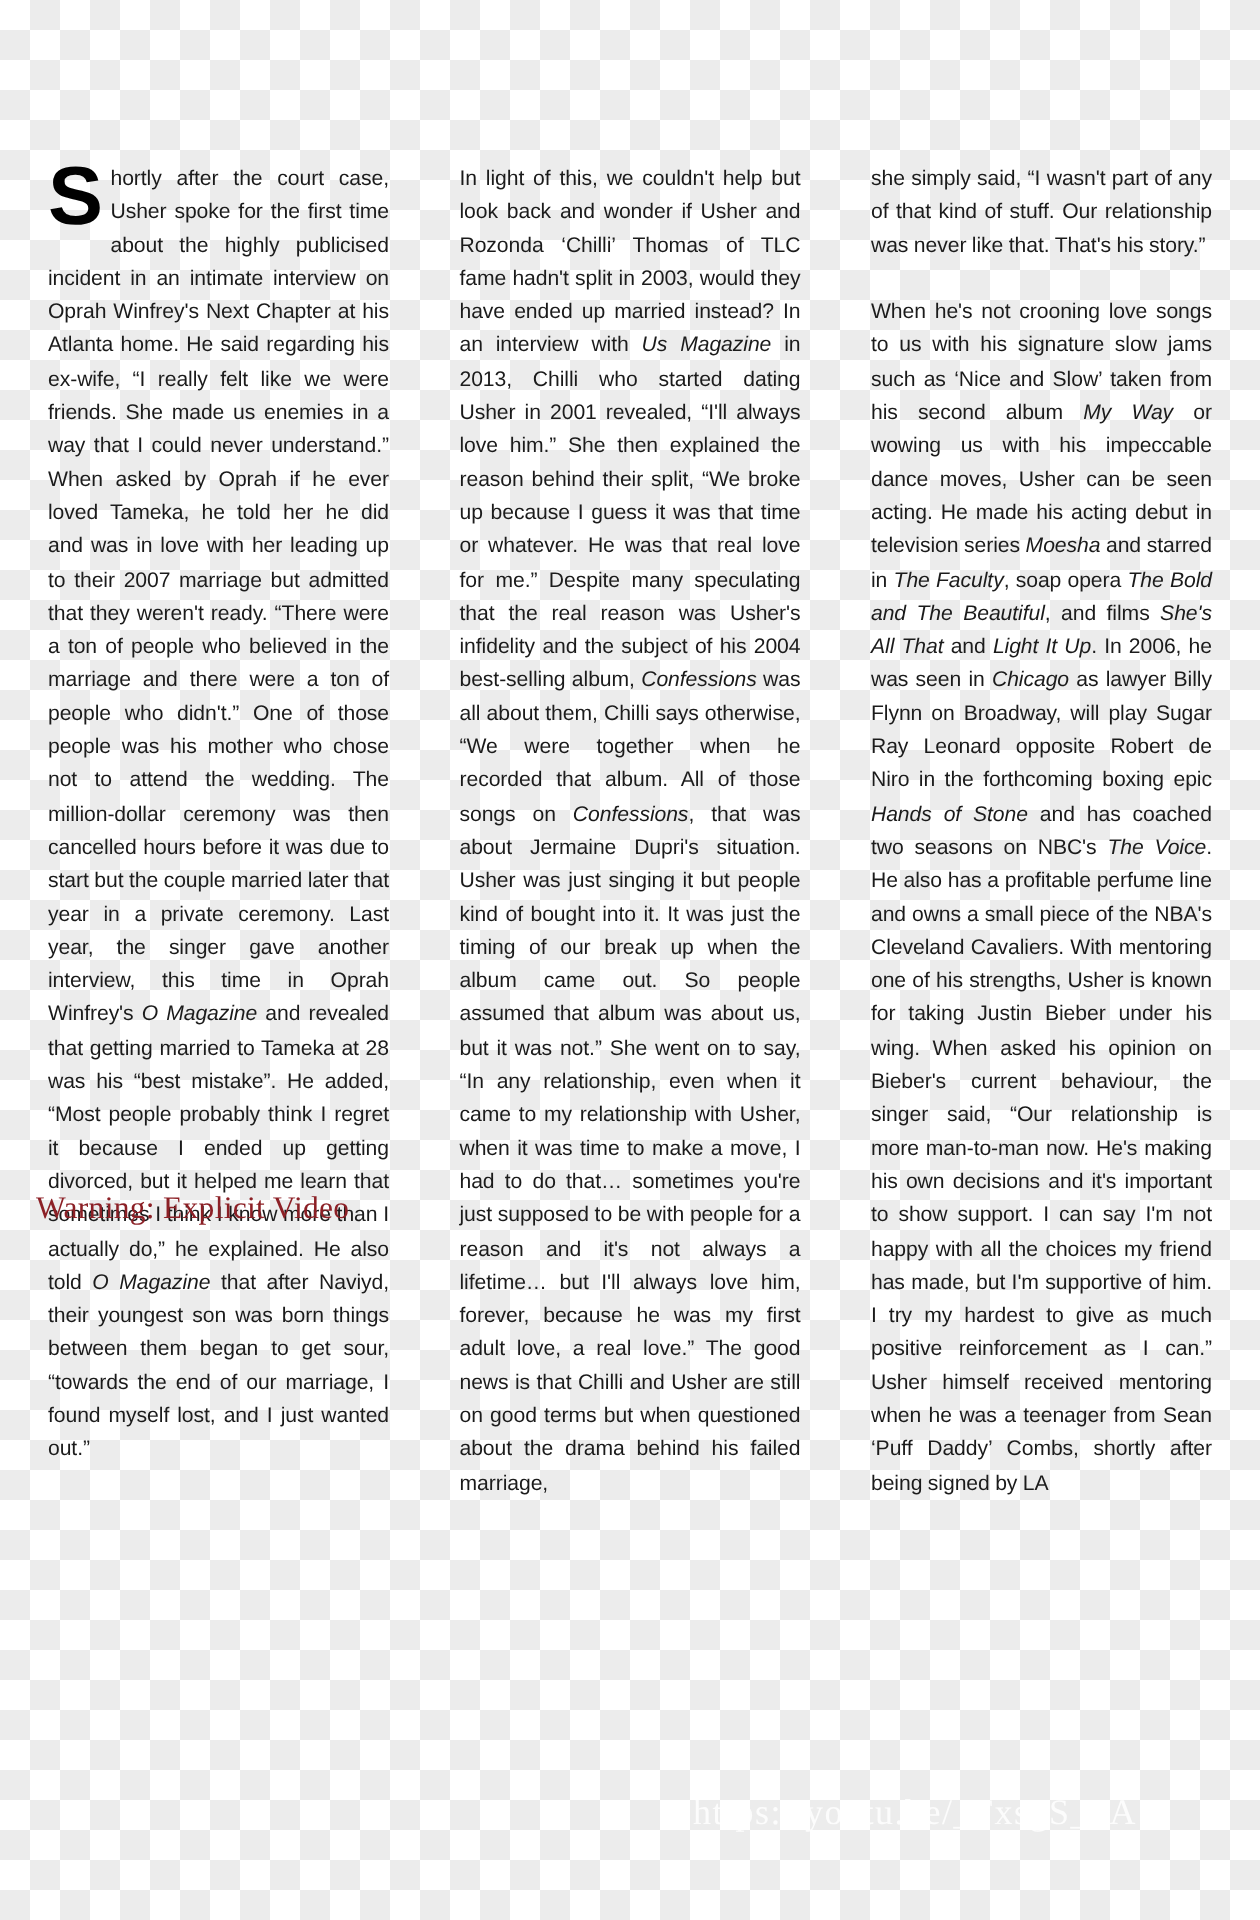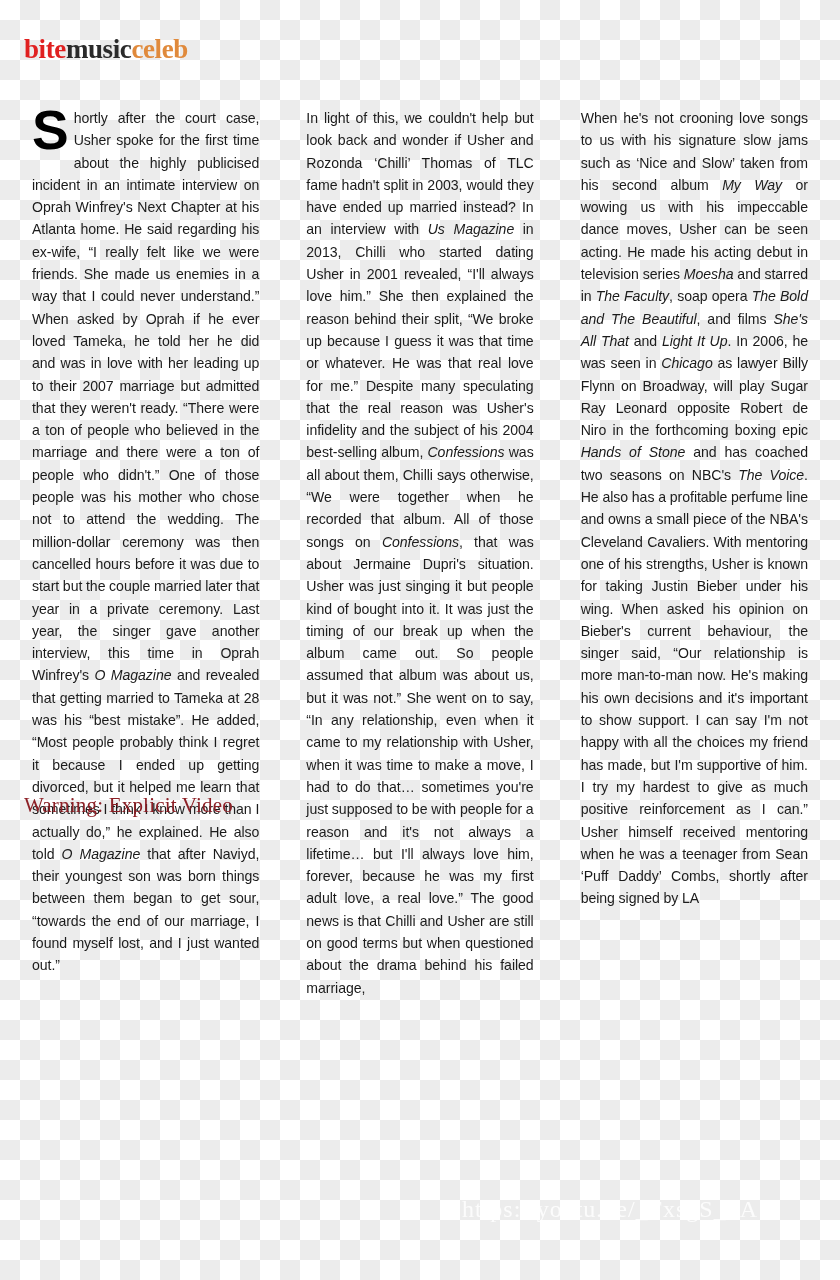--- a/index.html
+++ b/index.html
@@ -102,35 +102,33 @@
     opacity: 0.85;
     letter-spacing: 1px;
     white-space: nowrap;
   }
 </style>
 </head>
 <body>
 
 <div class="page">
 
-  <div class="masthead">
-    <span class="mh-bite">bite</span><span class="mh-music">music</span><span class="mh-celeb">celeb</span>
-  </div>
 
   <div class="columns">
 
     <div class="col">
       <p class="dropcap"><span>Shortly after the court case, Usher spoke for the first time about the highly publicised incident in an intimate interview on Oprah Winfrey's Next Chapter at his Atlanta home. He said regarding his ex-wife, “I really felt like we were friends. She made us enemies in a way that I could never understand.” When asked by Oprah if he ever loved Tameka, he told her he did and was in love with her leading up to their 2007 marriage but admitted that they weren't ready. “There were a ton of people who believed in the marriage and there were a ton of people who didn't.” One of those people was his mother who chose not to attend the wedding. The million-dollar ceremony was then cancelled hours before it was due to start but the couple married later that year in a private ceremony. Last year, the singer gave another interview, this time in Oprah Winfrey's </span><i>O Magazine</i><span> and revealed that getting married to Tameka at 28 was his “best mistake”. He added, “Most people probably think I regret it because I ended up getting divorced, but it helped me learn that sometimes I think I know more than I actually do,” he explained. He also told </span><i>O Magazine</i><span> that after Naviyd, their youngest son was born things between them began to get sour, “towards the end of our marriage, I found myself lost, and I just wanted out.”</span></p>
     </div>
 
     <div class="col">
       <p><span>In light of this, we couldn't help but look back and wonder if Usher and Rozonda ‘Chilli’ Thomas of TLC fame hadn't split in 2003, would they have ended up married instead?  In an interview with </span><i>Us Magazine</i><span> in 2013, Chilli who started dating Usher in 2001 revealed, “I'll always love him.” She then explained the reason behind their split, “We broke up because I guess it was that time or whatever. He was that real love for me.” Despite many speculating that the real reason was Usher's infidelity and the subject of his 2004 best-selling album, </span><i>Confessions</i><span> was all about them, Chilli says otherwise, “We were together when he recorded that album. All of those songs on </span><i>Confessions</i><span>, that was about Jermaine Dupri's situation. Usher was just singing it but people kind of bought into it. It was just the timing of our break up when the album came out. So people assumed that album was about us, but it was not.” She went on to say, “In any relationship, even when it came to my relationship with Usher, when it was time to make a move, I had to do that… sometimes you're just supposed to be with people for a reason and it's not always a lifetime… but I'll always love him, forever, because he was my first adult love, a real love.” The good news is that Chilli and Usher are still on good terms but when questioned about the drama behind his failed marriage,</span></p>
     </div>
 
     <div class="col">
+      <p>she simply said, “I wasn't part of any of that kind of stuff. Our relationship was never like that. That's his story.”</p>
       <p><span>When he's not crooning love songs to us with his signature slow jams such as ‘Nice and Slow’ taken from his second album </span><i>My Way</i><span> or wowing us with his impeccable dance moves, Usher can be seen acting. He made his acting debut in television series </span><i>Moesha</i><span> and starred in </span><i>The Faculty</i><span>, soap opera </span><i>The Bold and The Beautiful</i><span>, and films </span><i>She's All That</i><span> and </span><i>Light It Up</i><span>. In 2006, he was seen in </span><i>Chicago</i><span> as lawyer Billy Flynn on Broadway, will play Sugar Ray Leonard opposite Robert de Niro in the forthcoming boxing epic </span><i>Hands of Stone</i><span> and has coached two seasons on NBC's </span><i>The Voice</i><span>. He also has a profitable perfume line and owns a small piece of the NBA's Cleveland Cavaliers. With mentoring one of his strengths, Usher is known for taking Justin Bieber under his wing. When asked his opinion on Bieber's current behaviour, the singer said, “Our relationship is more man-to-man now. He's making his own decisions and it's important to show support. I can say I'm not happy with all the choices my friend has made, but I'm supportive of him. I try my hardest to give as much positive reinforcement as I can.” Usher himself received mentoring when he was a teenager from Sean ‘Puff Daddy’ Combs, shortly after being signed by LA</span></p>
     </div>
 
   </div>
 
   <div class="warning">Warning: Explicit Video</div>
 
   <div class="watermark">https://youtu.be/_FxsgS_1A</div>
 
 </div>

